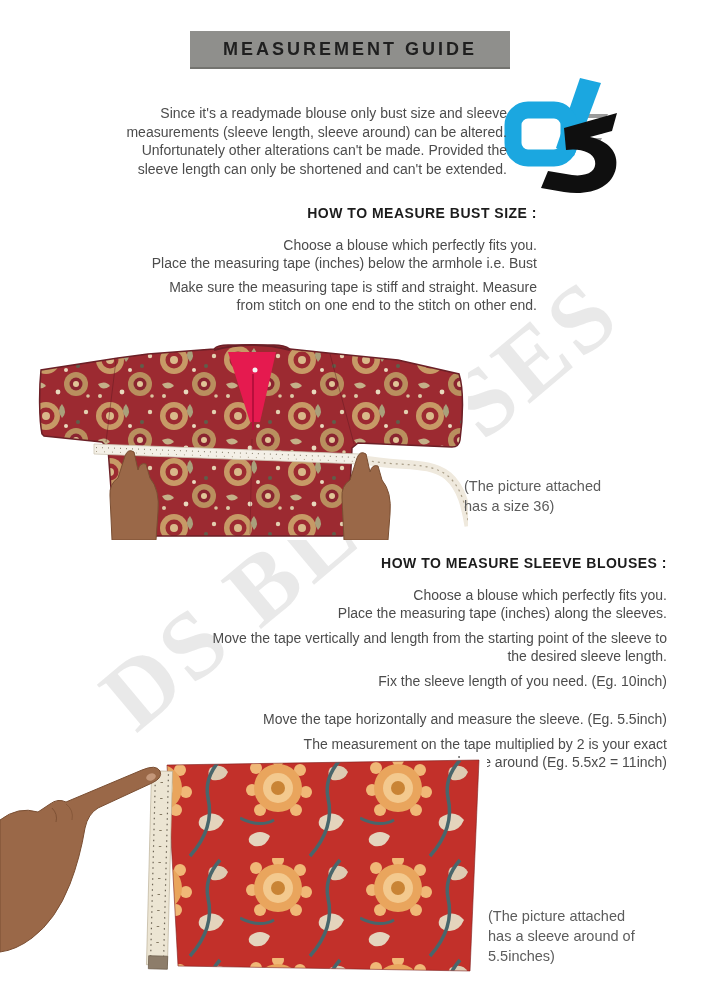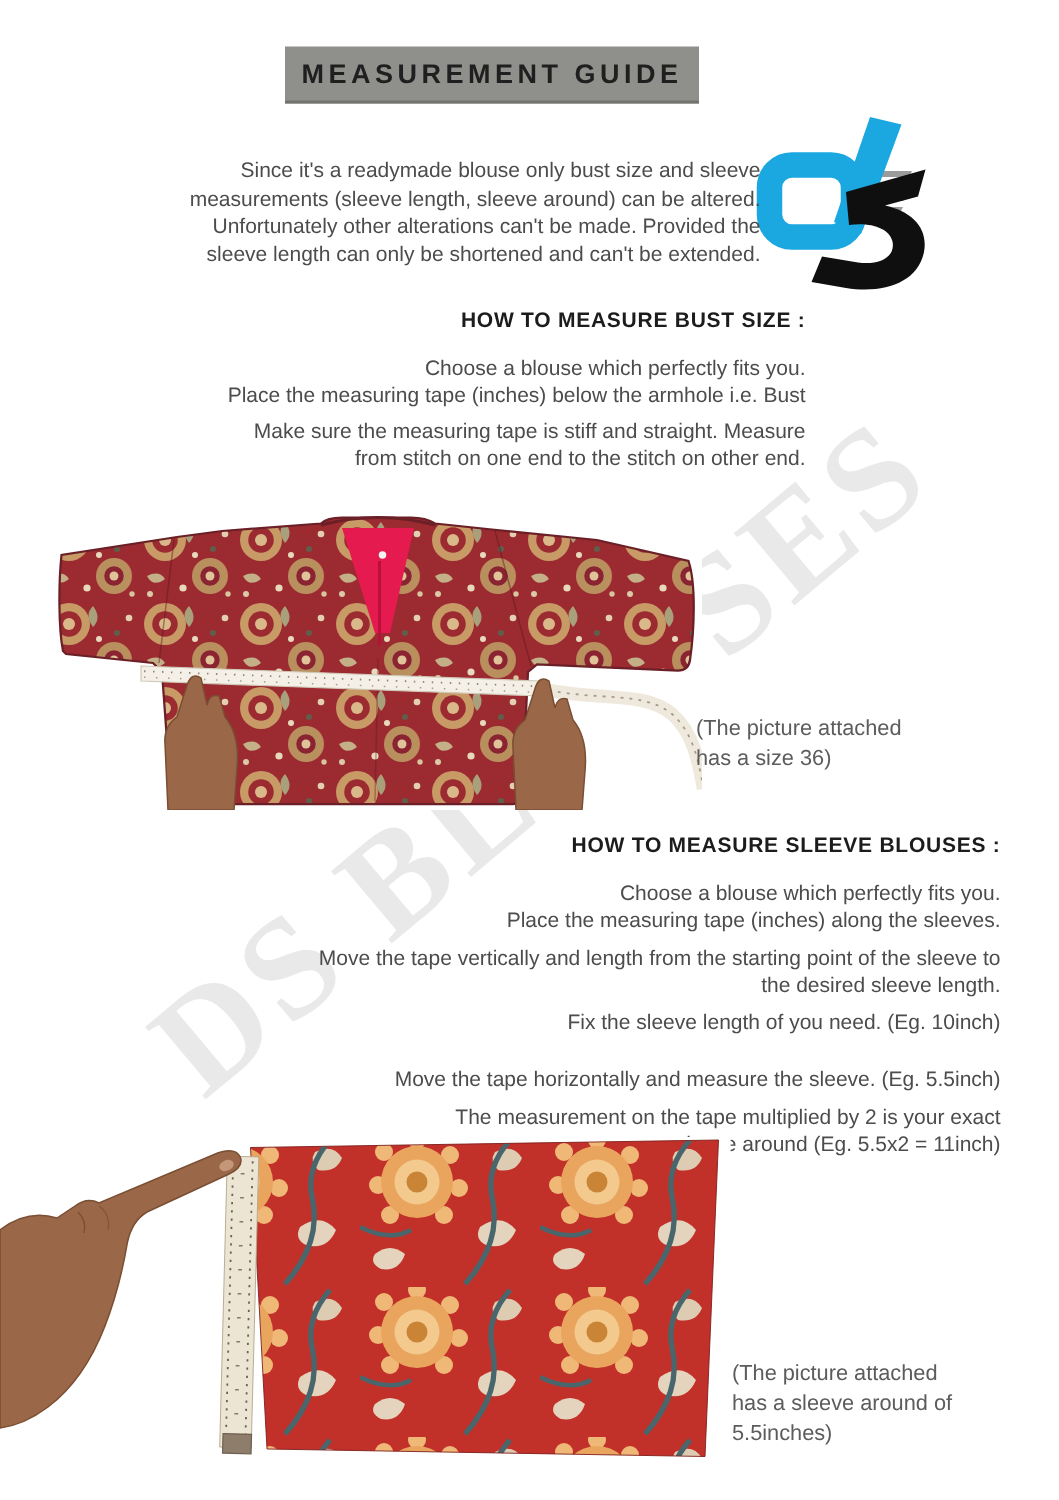--- a/index.html
+++ b/index.html
@@ -12,21 +12,21 @@
   
   #watermark{
     left:-10px;top:448px;width:740px;text-align:center;
     transform:rotate(-40deg);transform-origin:center;
     font-family:"Liberation Serif", serif;font-weight:bold;
     font-size:96px;letter-spacing:5px;color:rgba(120,120,120,0.16);
     z-index:0;pointer-events:none;
   }
   
   #title-bar{
-    left:190px;top:31px;width:276px;height:36px;background:#8f8f8c;
+    left:190px;top:31px;width:320px;height:36px;background:#8f8f8c;
     border-bottom:2px solid #73736f;z-index:2;
     display:flex;align-items:center;justify-content:center;
   }
   #title-bar .title{
     font-size:18px;font-weight:bold;letter-spacing:3px;color:#1f1f1f;
   }
   
   #logo{left:504px;top:76px;width:122px;height:122px;z-index:2;}
   
   .bodytext{font-size:14px;line-height:18.5px;color:#4c4c4c;z-index:2;text-align:right;}

